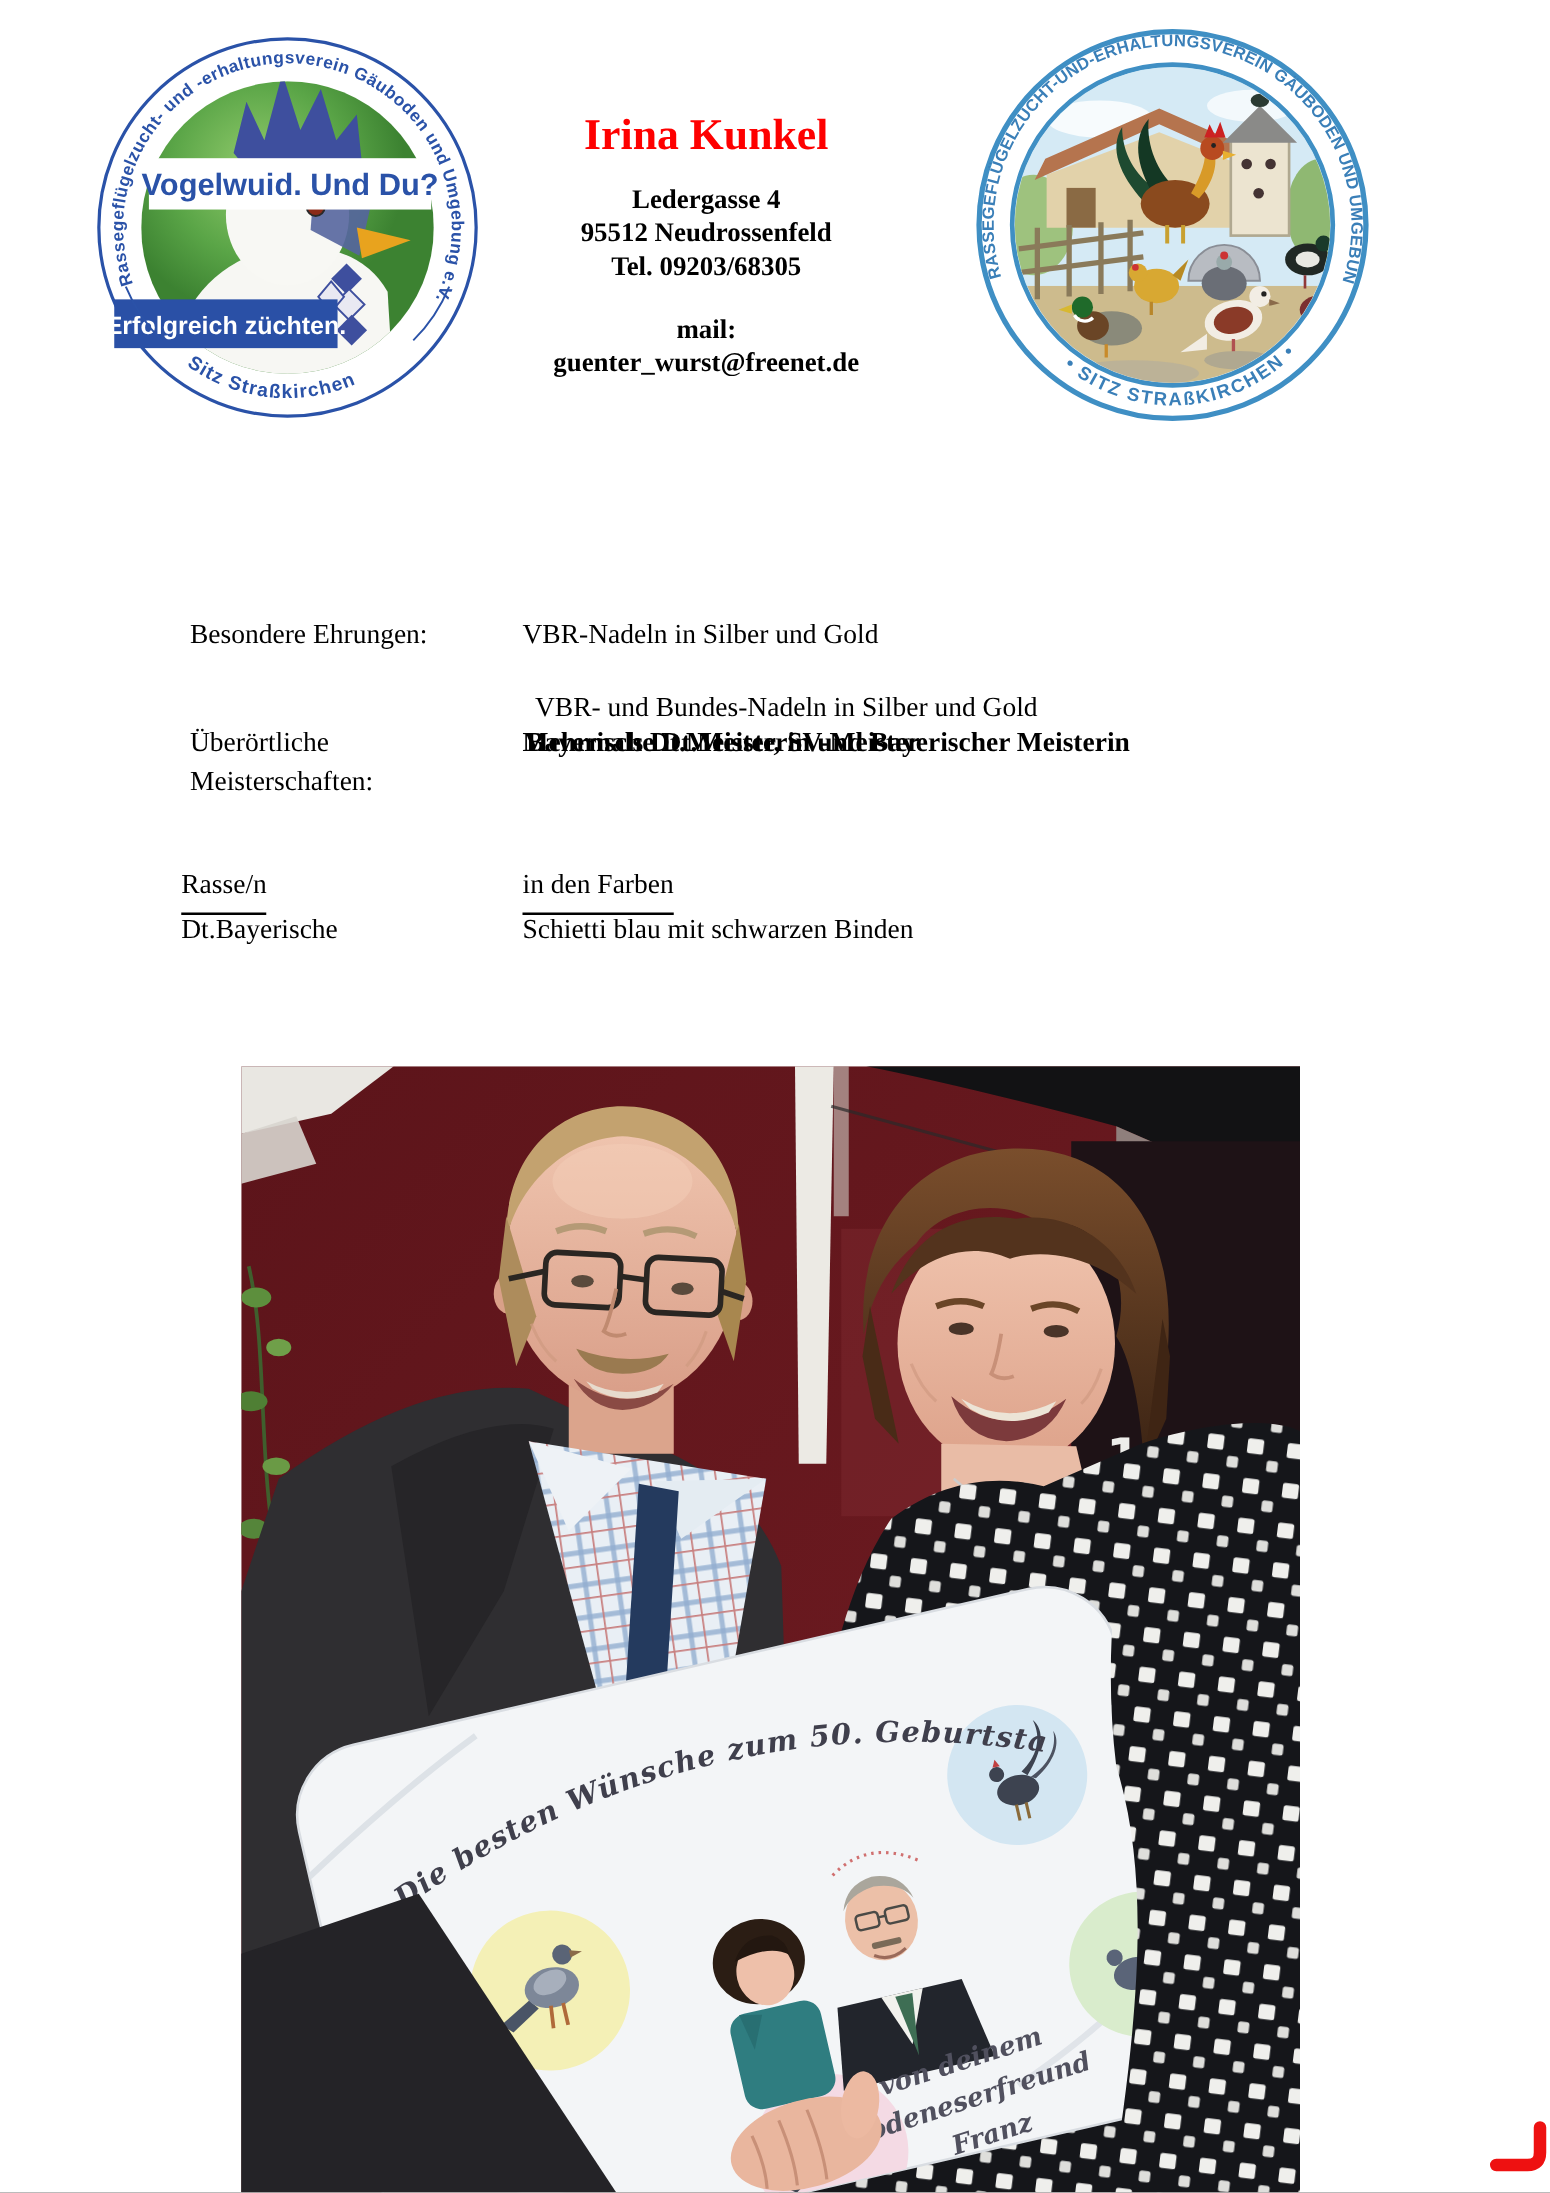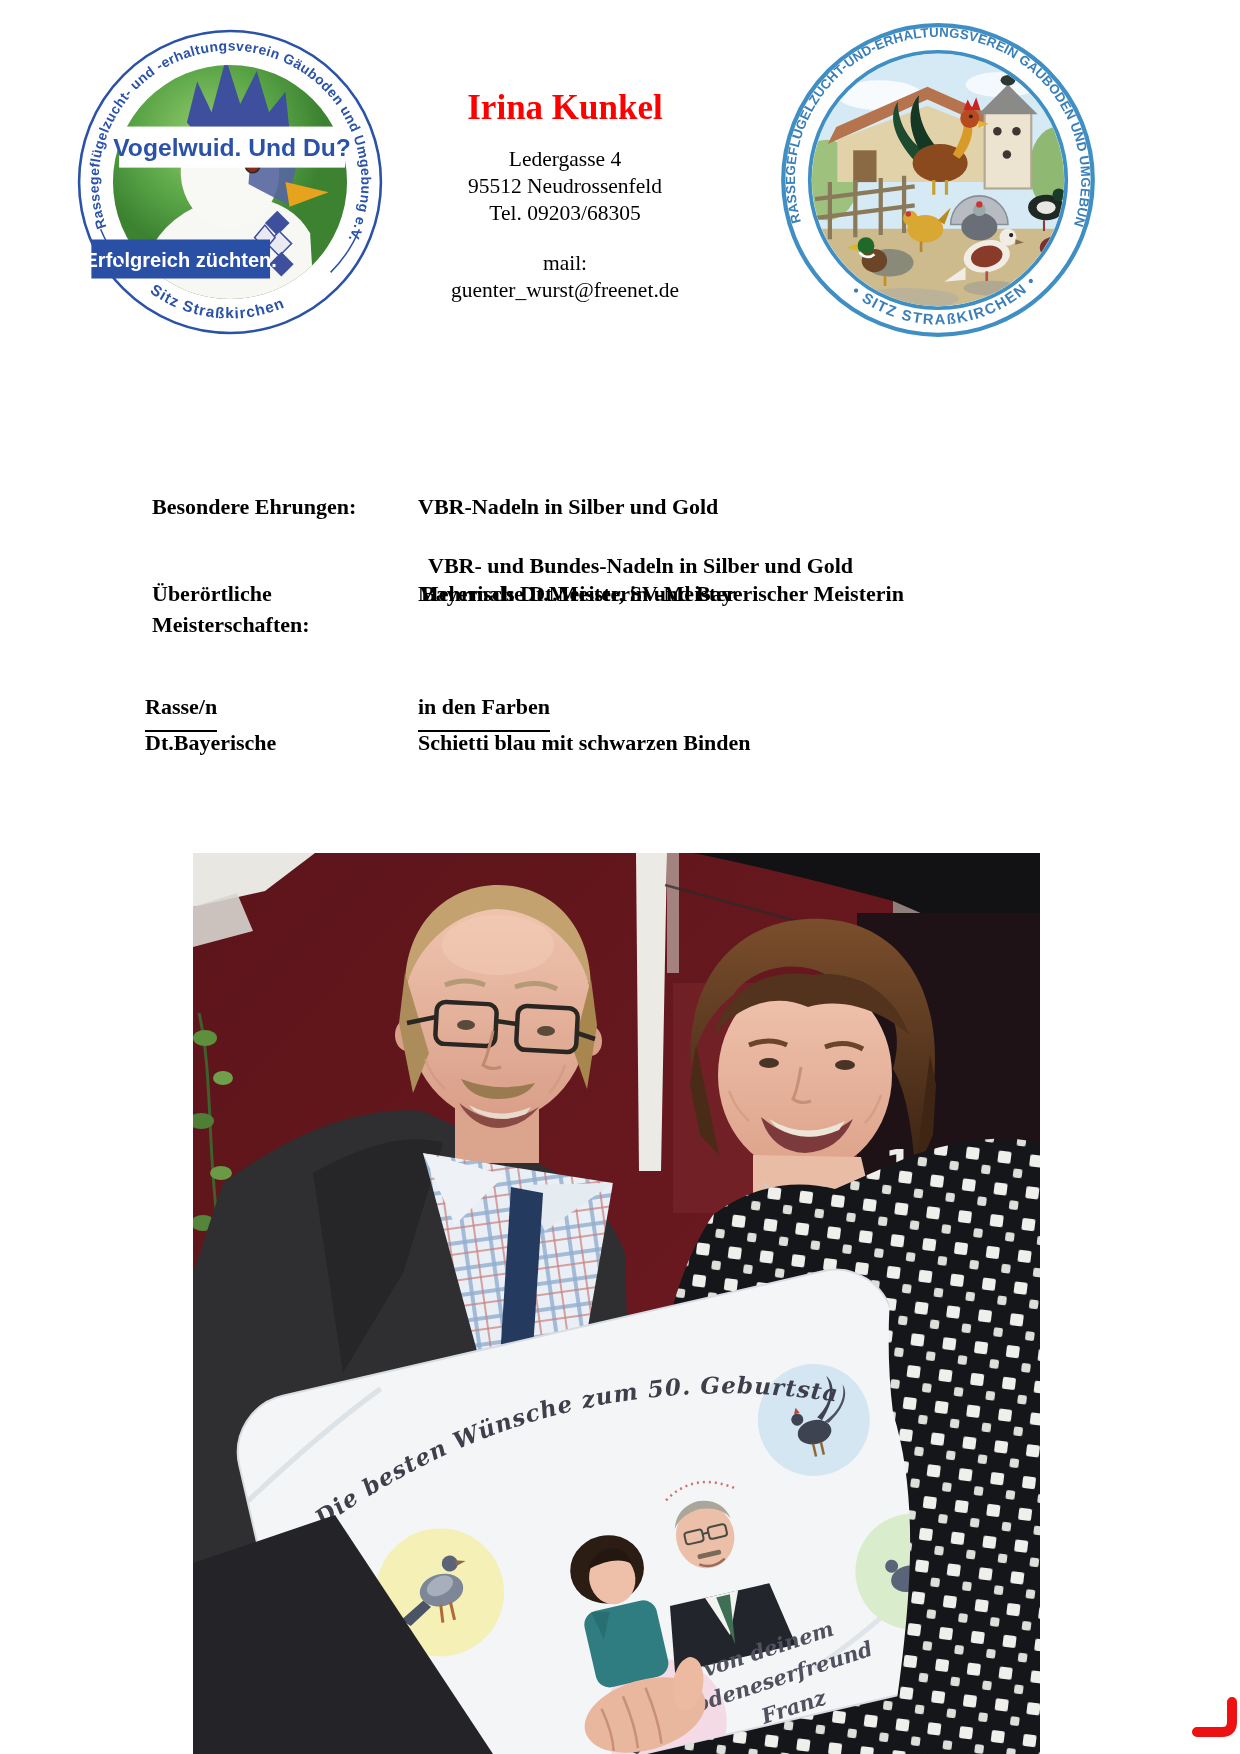--- a/index.html
+++ b/index.html
@@ -1,22 +1,22 @@
 <!DOCTYPE html>
 <html><head>
 <meta charset="utf-8">
 <style>
   html,body{margin:0;padding:0;background:#888;}
   .page{position:relative;width:1240px;height:1754px;background:#ffffff;margin:0 auto;
         font-family:"Liberation Serif", serif;color:#000;overflow:hidden;}
   .abs{position:absolute;}
-  .doc-text{font-size:22px;font-weight:bold;white-space:nowrap;}
+  .doc-text{font-size:22px;font-weight:normal;white-space:nowrap;}
   .member-name{font-size:35px;font-weight:bold;color:#fe0000;}
   .center-col{left:340px;width:450px;text-align:center;}
-  .addr{font-size:21.5px;font-weight:normal;}
+  .addr{font-size:21.5px;font-weight:bold;}
   .uline{border-bottom:2.5px solid #000;padding-bottom:11px;}
   .overlap-wrap{position:absolute;height:30px;}
   .overlap-wrap span{position:absolute;top:0;font-size:22px;font-weight:bold;white-space:nowrap;}
   svg text{font-weight:bold;}
   .ringtext{font-family:"Liberation Sans", sans-serif;}
 </style>
 </head>
 <body>
 
 <div class="page">

